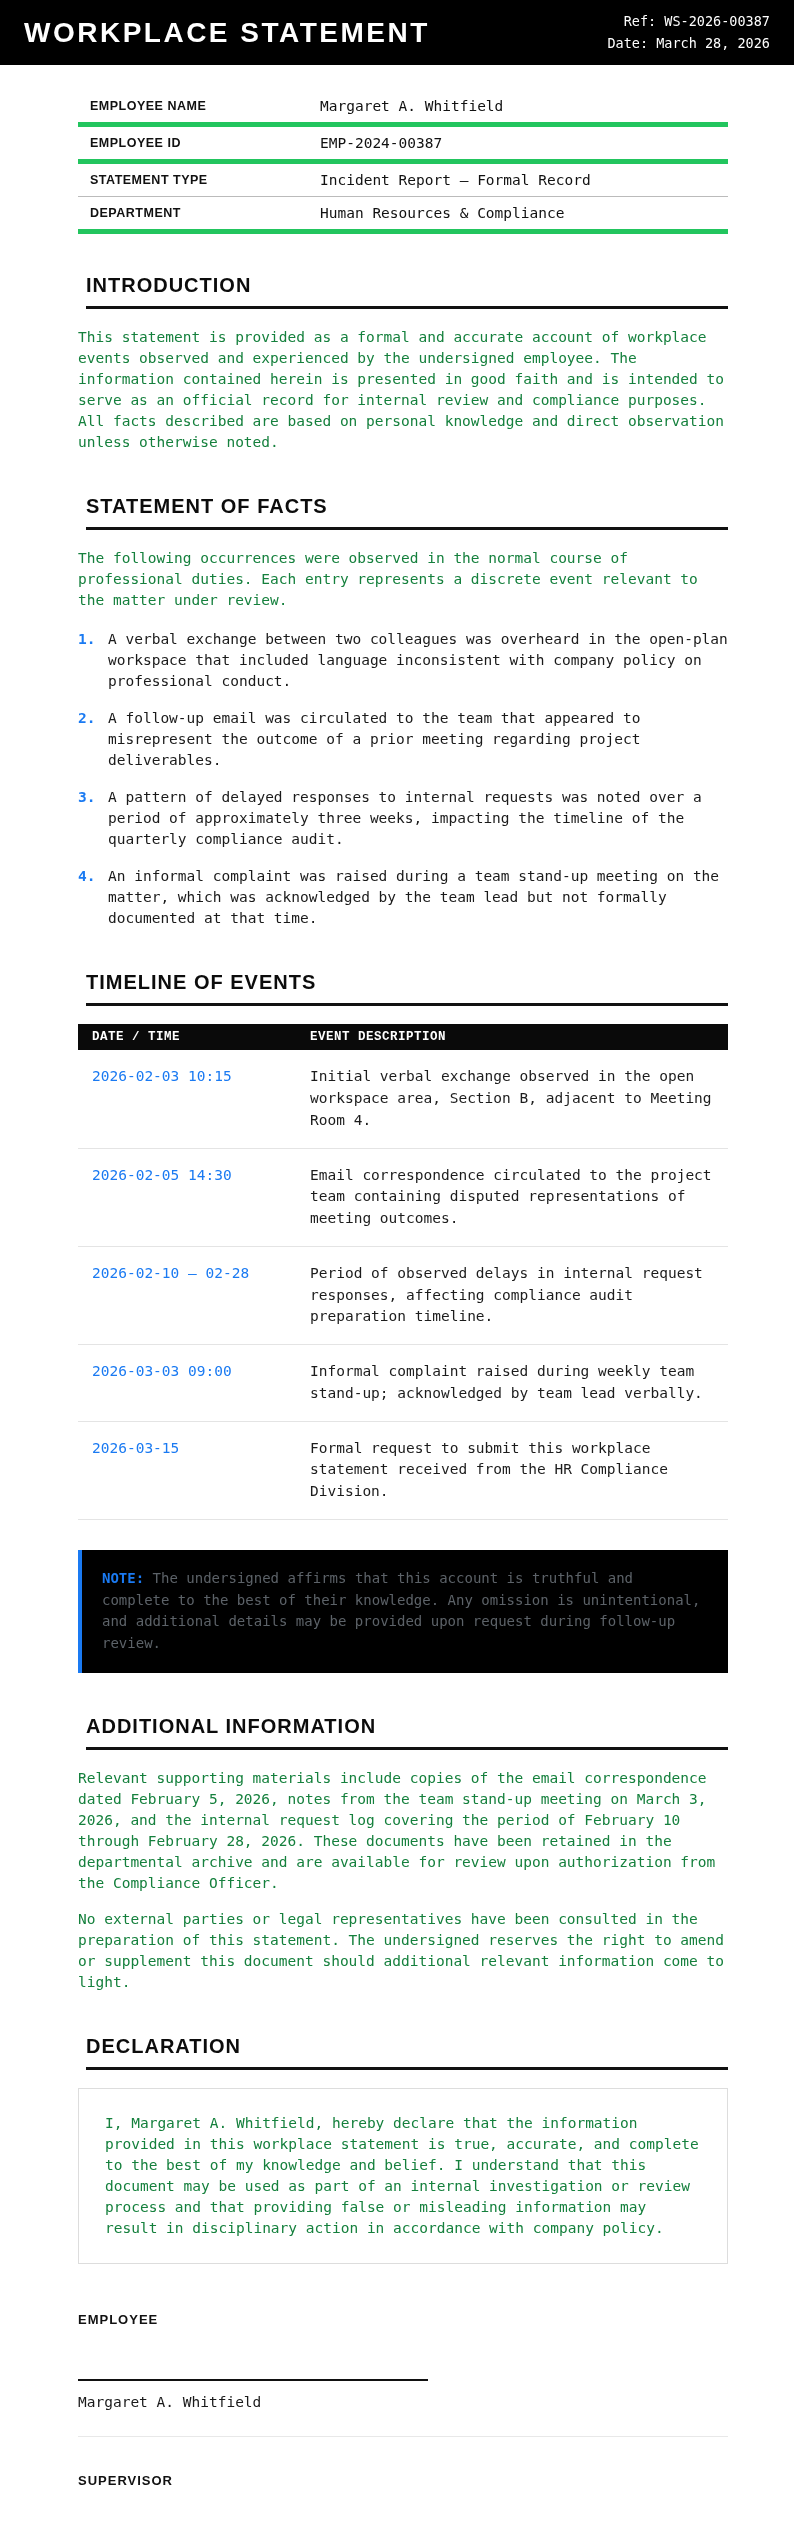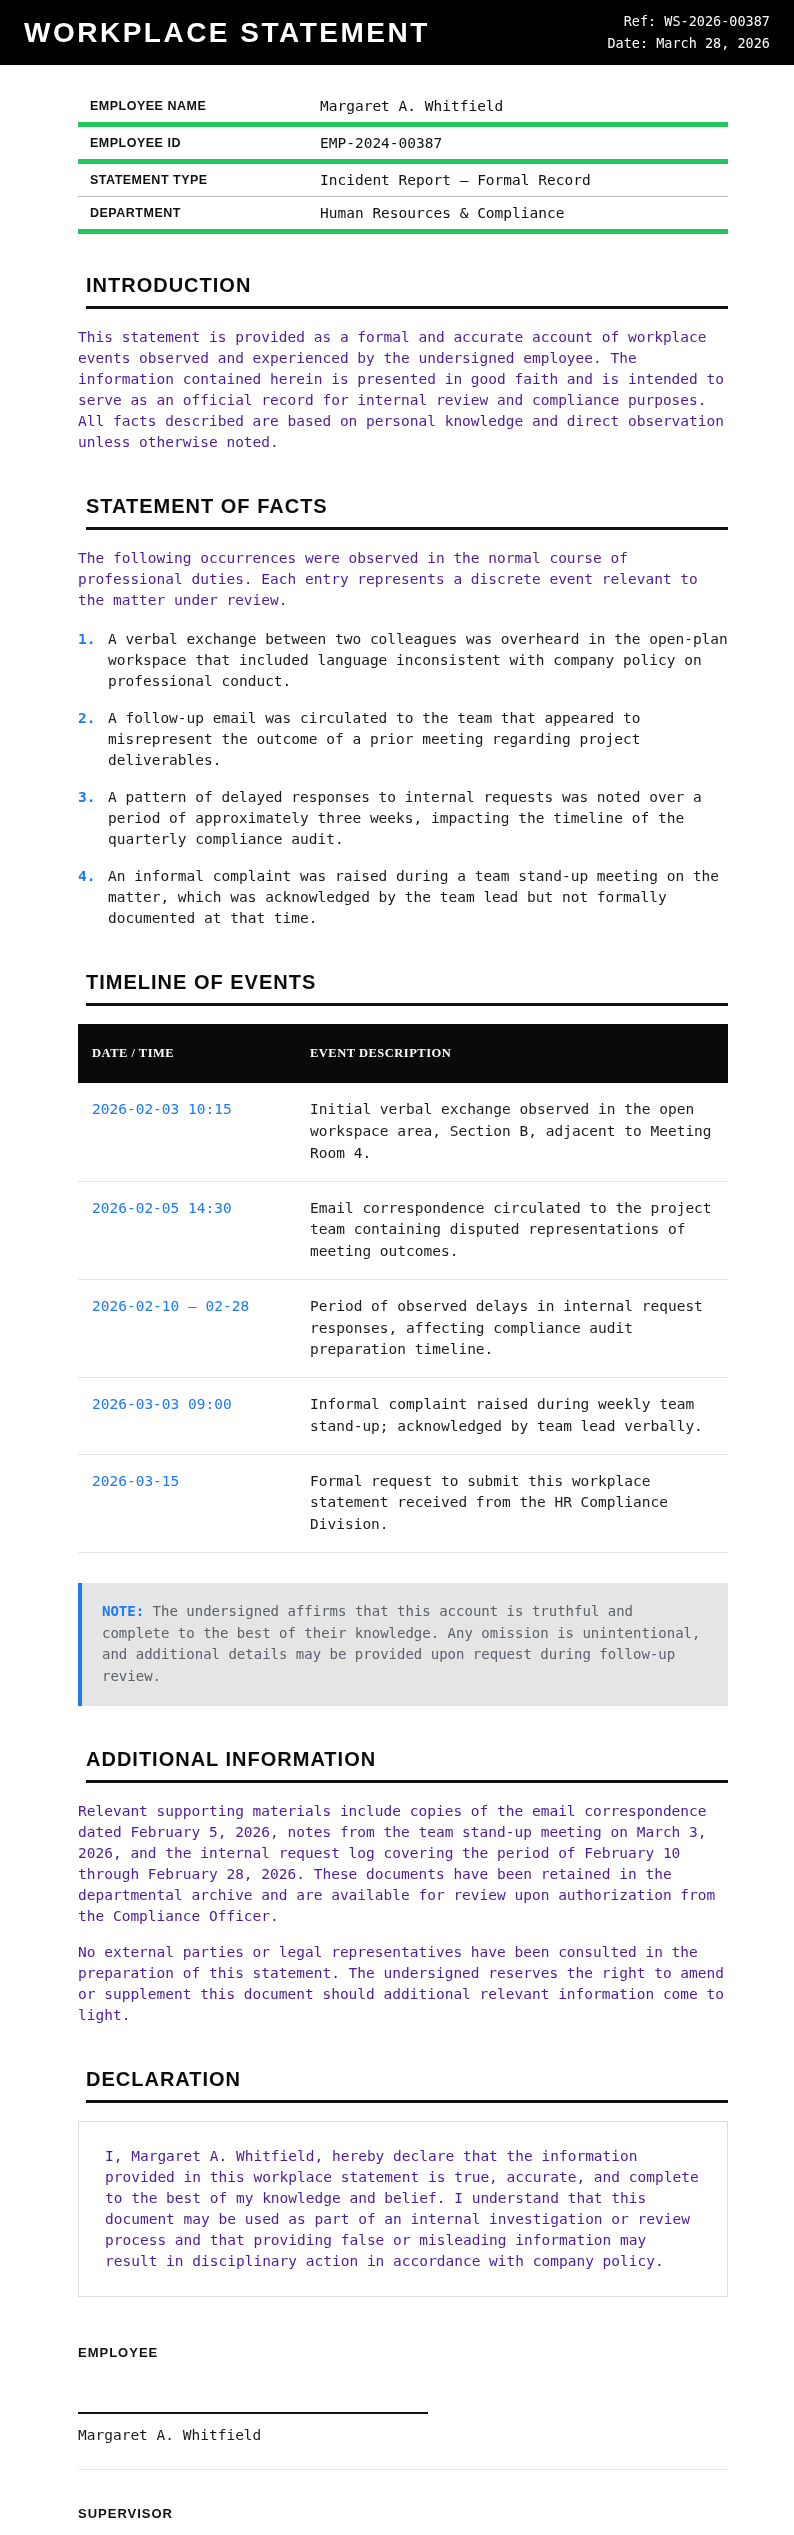--- a/index.html
+++ b/index.html
@@ -74,21 +74,21 @@
     border-bottom: 3px solid #111111;
     margin: 42px 0 18px 8px;
   }
   .section-heading.first { margin-top: 40px; }
 
   
   .para {
     font-size: 14.5px;
     line-height: 1.45;
     margin: 0 0 15px 0;
-    color: #4c1d95;
+    color: #15803d;
   }
 
   
   .facts-list { margin-top: 18px; }
   .fact-item {
     display: grid;
     grid-template-columns: 30px 1fr;
     margin-bottom: 16px;
     font-size: 14.5px;
     line-height: 1.45;
@@ -98,42 +98,42 @@
 
   
   .timeline-table {
     width: 100%;
     border-collapse: collapse;
     margin-top: 4px;
   }
   .timeline-table th {
     background: #0a0a0a;
     color: #ffffff;
-    font-family: Liberation Serif, serif;
+    font-family: Liberation Mono, monospace;
     font-weight: 700;
     font-size: 12.5px;
     letter-spacing: 0.5px;
     text-align: left;
-    padding: 22px 14px;
+    padding: 6px 14px;
   }
   .timeline-table th.col-date { width: 190px; }
   .timeline-table td {
     vertical-align: top;
     padding: 16px 14px;
     border-bottom: 1px solid #e4e4e4;
     font-size: 14.5px;
     line-height: 1.5;
   }
   td.cell-date { color: #1a7af2; white-space: nowrap; }
   td.cell-desc { color: #1c1c1c; }
 
   
   .note-box {
     margin-top: 30px;
-    background: #e5e5e5;
+    background: #000000;
     border-left: 4px solid #1a7af2;
     padding: 18px 20px;
     font-size: 14px;
     line-height: 1.55;
     color: #5c6268;
   }
   .note-label { color: #1a7af2; font-weight: 700; }
 
   
   .declaration-box {

